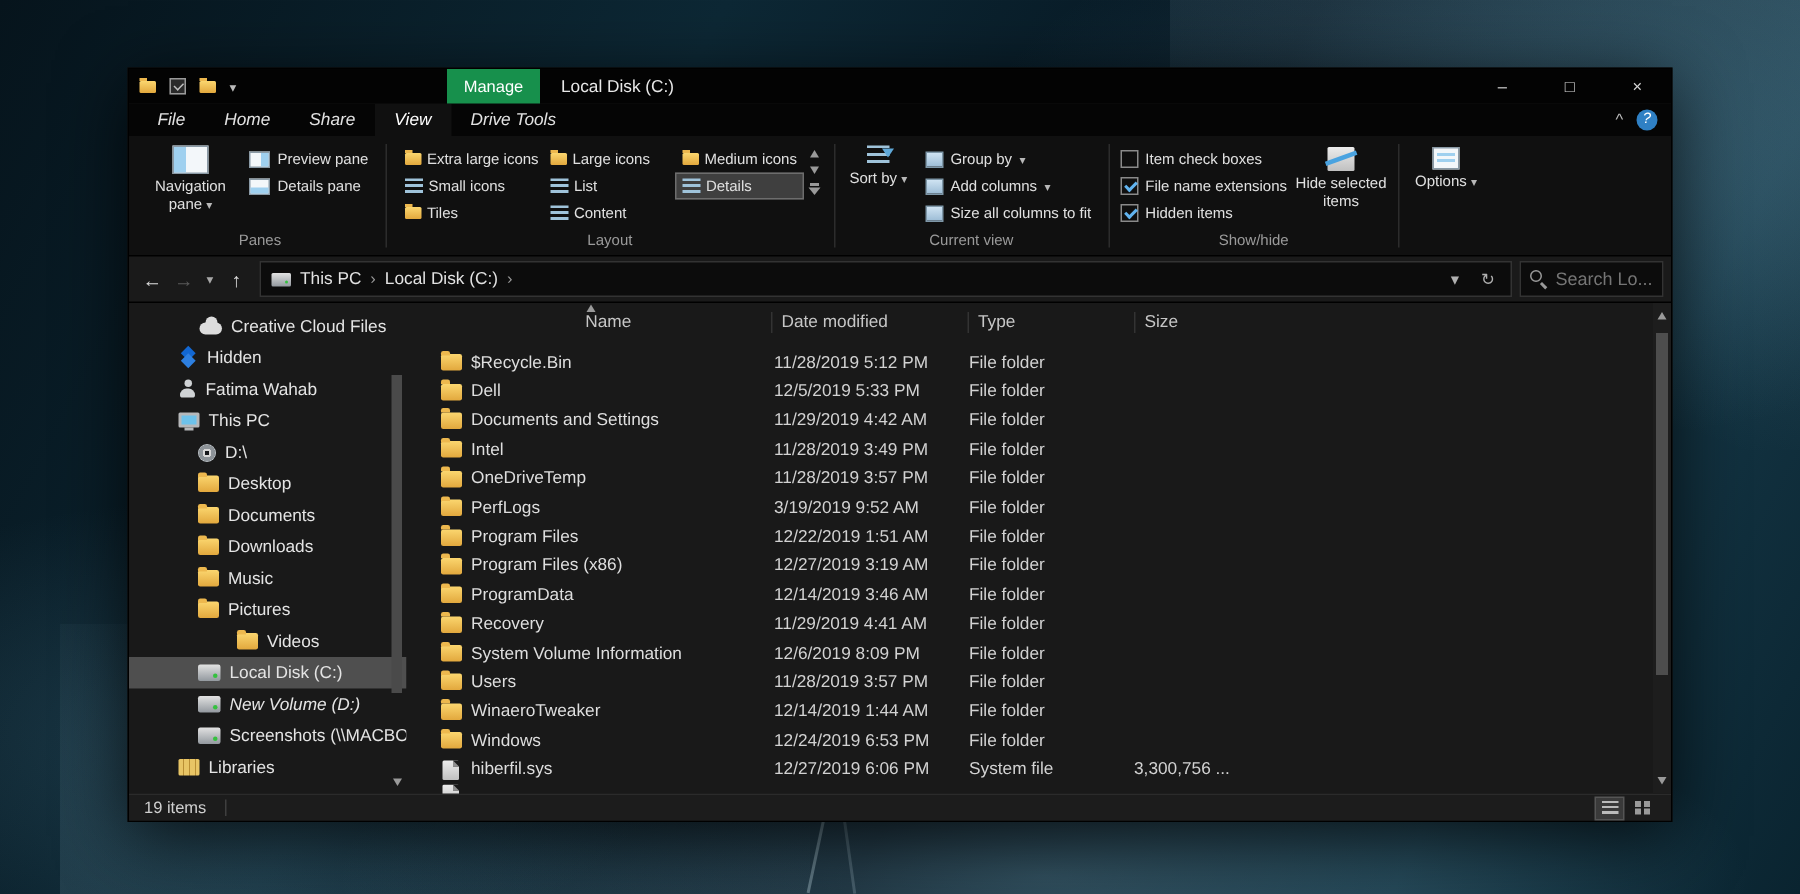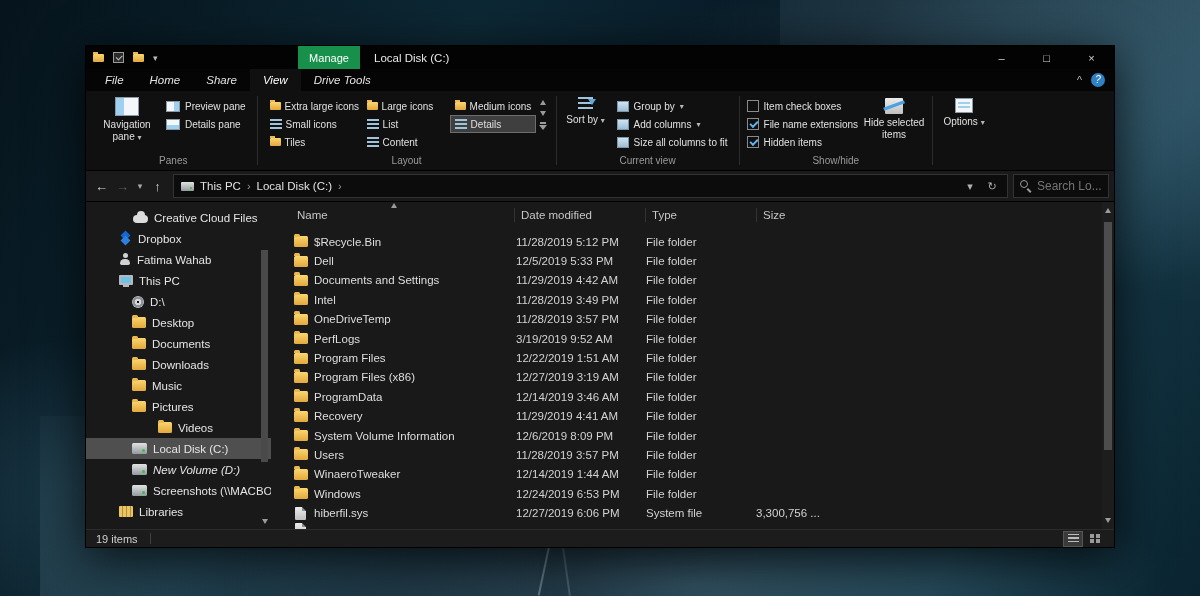--- a/index.html
+++ b/index.html
@@ -89,21 +89,21 @@
   .main { flex:1; display:flex; background:#191919; overflow:hidden; position:relative; }
   .sidebar { width:185px; flex:none; position:relative; padding-top:5px; overflow:hidden; }
   .side-item { height:21px; display:flex; align-items:center; gap:6px; font-size:11.5px;
     color:#e4e4e4; white-space:nowrap; overflow:hidden; }
   .side-item.selected { background:#4f4f4f; }
   .side-scroll-thumb { position:absolute; right:3px; top:48px; width:7px; height:212px; background:#4a4a4a; }
   .side-scroll-down { position:absolute; right:3px; bottom:5px; }
 
   .filearea { flex:1; position:relative; overflow:hidden; }
   .fheader { height:26px; display:flex; align-items:center; font-size:11.5px; color:#c6c6c6; position:relative; }
-  .h-name { width:243px; padding-left:26px; }
+  .h-name { width:243px; padding-left:26px;text-align:center; }
   .h-date { width:130px; padding-left:6px; }
   .h-type { width:110px; padding-left:6px; }
   .h-size { width:76px; padding-left:6px; }
   .hsep { width:1px; height:14px; background:#333; flex:none; }
   .sort-caret { position:absolute; left:120px; top:1px; }
   .frows { padding-top:4px; }
   .frow { height:19.4px; display:flex; align-items:center; padding-left:23px; font-size:11.5px; color:#dedede; }
   .frow .fname { width:202px; margin-left:6px; overflow:hidden; white-space:nowrap; }
   .frow .fdate { width:130px; color:#d2d2d2; }
   .frow .ftype { width:110px; color:#d2d2d2; }
@@ -406,21 +406,21 @@
 
   <div class="main">
 
     <div class="sidebar">
       <div class="side-item" style="padding-left: 47px;">
           <span class="ic ic-cloud"></span>
           <span>Creative Cloud Files</span>
         </div>
         <div class="side-item" style="padding-left: 33px;">
           <span class="ic ic-dropbox"></span>
-          <span>Dropbox</span>
+          <span>Hidden</span>
         </div>
         <div class="side-item" style="padding-left: 33px;">
           <span class="ic ic-user"></span>
           <span>Fatima Wahab</span>
         </div>
         <div class="side-item" style="padding-left: 33px;">
           <span class="ic ic-pc"></span>
           <span>This PC</span>
         </div>
         <div class="side-item" style="padding-left: 46px;">

